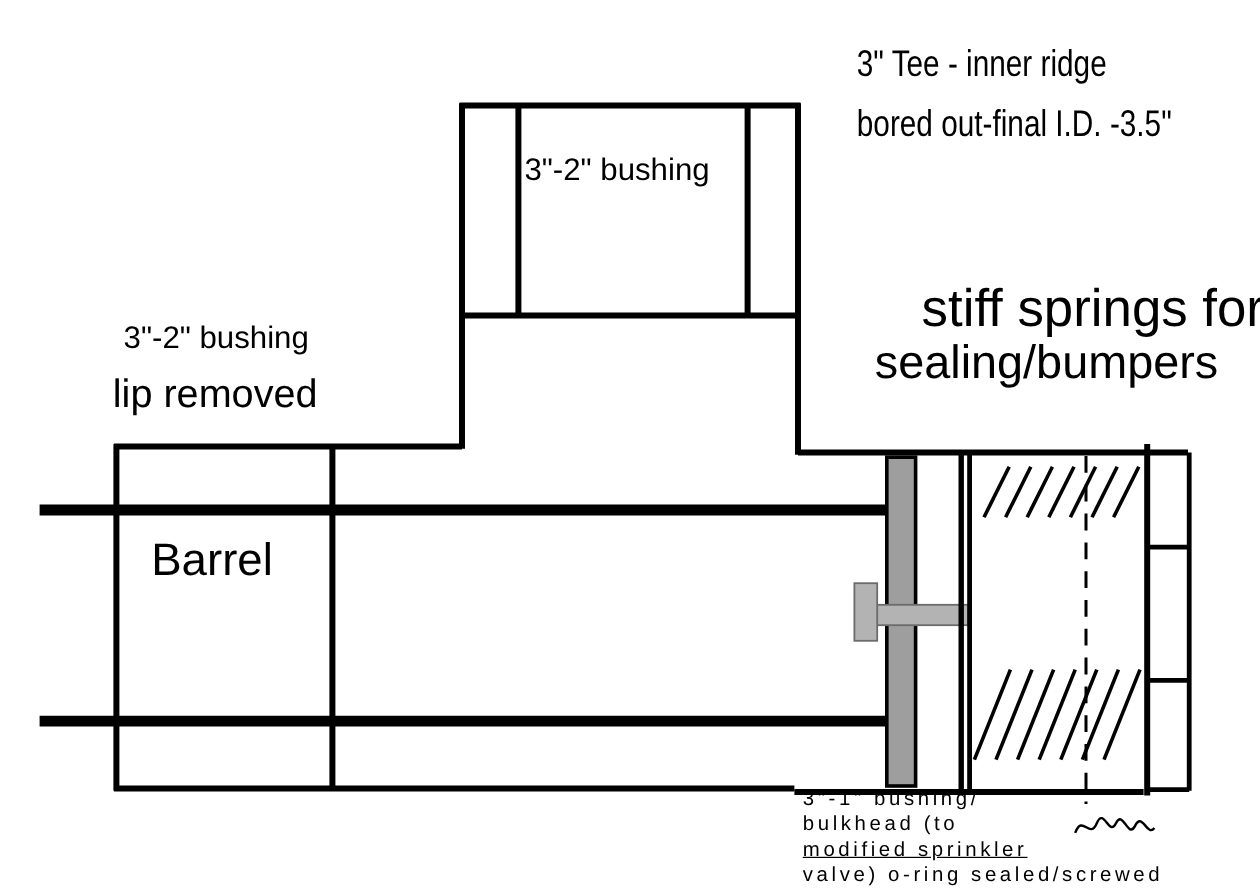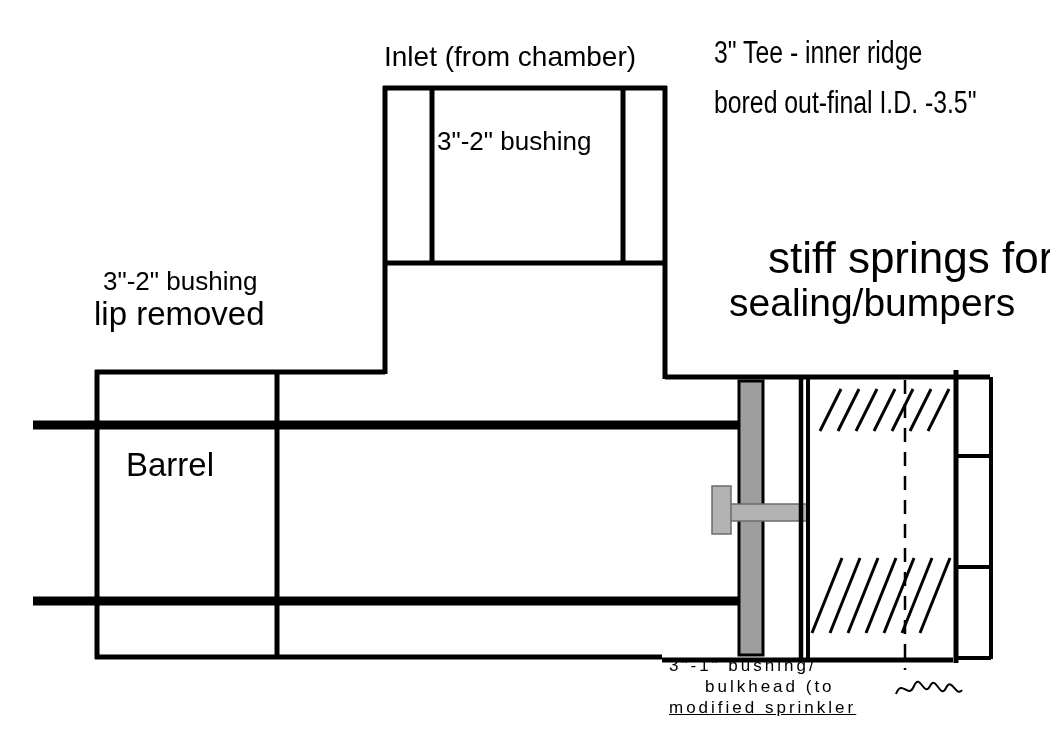--- a/index.html
+++ b/index.html
@@ -16,27 +16,27 @@
     color:#000;
     white-space:nowrap;
     font-family:"Liberation Sans", sans-serif;
     line-height:1.1;
   }
   .lbl-inlet{left:384px;top:42px;font-size:28px;}
   .lbl-tee1{left:714px;top:36px;font-size:31px;transform:scaleX(0.80);transform-origin:0 0;}
   .lbl-tee2{left:714px;top:86px;font-size:31px;transform:scaleX(0.80);transform-origin:0 0;}
   .lbl-topbush{left:437px;top:127px;font-size:26px;}
   .lbl-leftbush{left:103px;top:267px;font-size:26px;}
-  .lbl-lip{left:94px;top:296px;font-size:33px;}
-  .lbl-barrel{left:126px;top:447px;font-size:33px;}
+  .lbl-lip{left:94px;top:310px;font-size:33px;}
+  .lbl-barrel{left:126px;top:447px;font-size:38px;}
   .lbl-spr1{left:768px;top:234px;font-size:44px;}
   .lbl-spr2{left:729px;top:282px;font-size:39px;}
   .lbl-bulk{font-size:17px;letter-spacing:3px;line-height:21px;}
   .lbl-bulk1{left:669px;top:655px;}
-  .lbl-bulk2{left:669px;top:676px;margin-left:36px;}
+  .lbl-bulk2{left:669px;top:676px;}
   .lbl-bulk3{left:669px;top:697px;text-decoration:underline;}
   .lbl-bulk4{left:669px;top:718px;}
 </style>
 </head>
 <body>
 
 <div id="stage">
 
   <svg width="1050" height="743" viewBox="0 0 1050 743">
 
@@ -97,26 +97,26 @@
       <line x1="956" y1="370" x2="956" y2="663" stroke-width="5"></line>
       <line x1="991" y1="377" x2="991" y2="659" stroke-width="4"></line>
       <line x1="956" y1="456" x2="991" y2="456" stroke-width="4"></line>
       <line x1="956" y1="567" x2="991" y2="567" stroke-width="4"></line>
       <line x1="956" y1="658" x2="991" y2="658" stroke-width="4"></line>
     </g>
 
     <path d="M 896 694 C 902 678, 908 700, 914 686 S 924 698, 930 686 S 940 700, 946 688 S 956 698, 962 690" stroke="#000" stroke-width="2" fill="none"></path>
   </svg>
 
-  <div class="label lbl-inlet">Inlet (from chamber)</div>
   <div class="label lbl-tee1">3" Tee -  inner ridge</div>
   <div class="label lbl-tee2">bored out-final I.D. -3.5"</div>
   <div class="label lbl-topbush">3"-2" bushing</div>
   <div class="label lbl-leftbush">3"-2" bushing</div>
   <div class="label lbl-lip">lip removed</div>
   <div class="label lbl-barrel">Barrel</div>
   <div class="label lbl-spr1">stiff springs for</div>
   <div class="label lbl-spr2">sealing/bumpers</div>
   <div class="label lbl-bulk lbl-bulk1">3"-1" bushing/</div>
   <div class="label lbl-bulk lbl-bulk2">bulkhead (to</div>
   <div class="label lbl-bulk lbl-bulk3">modified sprinkler</div>
+  <div class="label lbl-bulk lbl-bulk4">valve) o-ring sealed/screwed</div>
 
 </div>
 
 </body></html>

